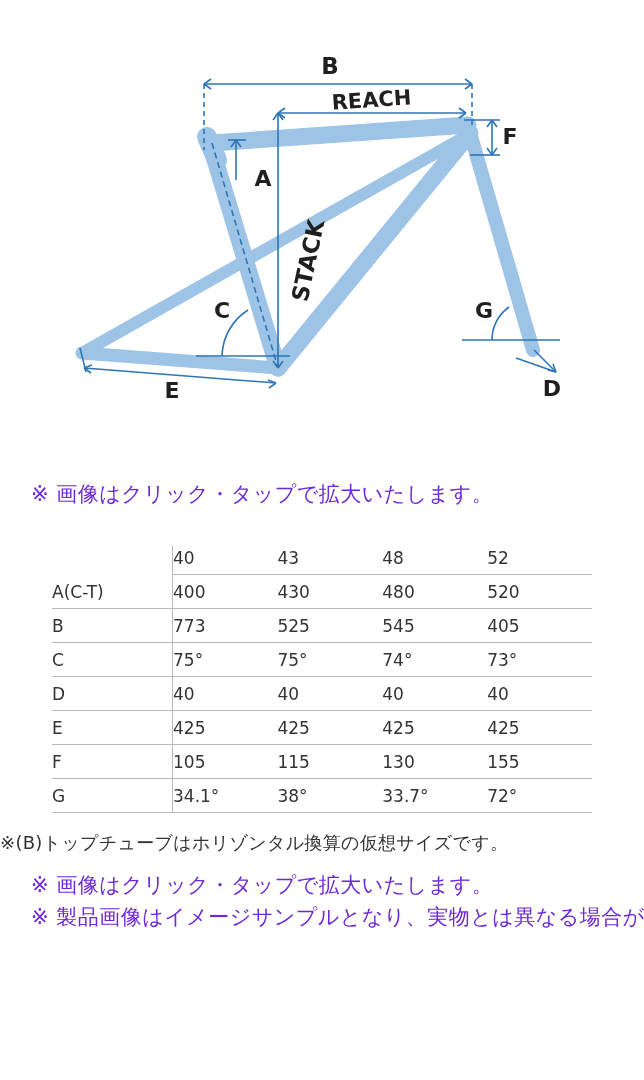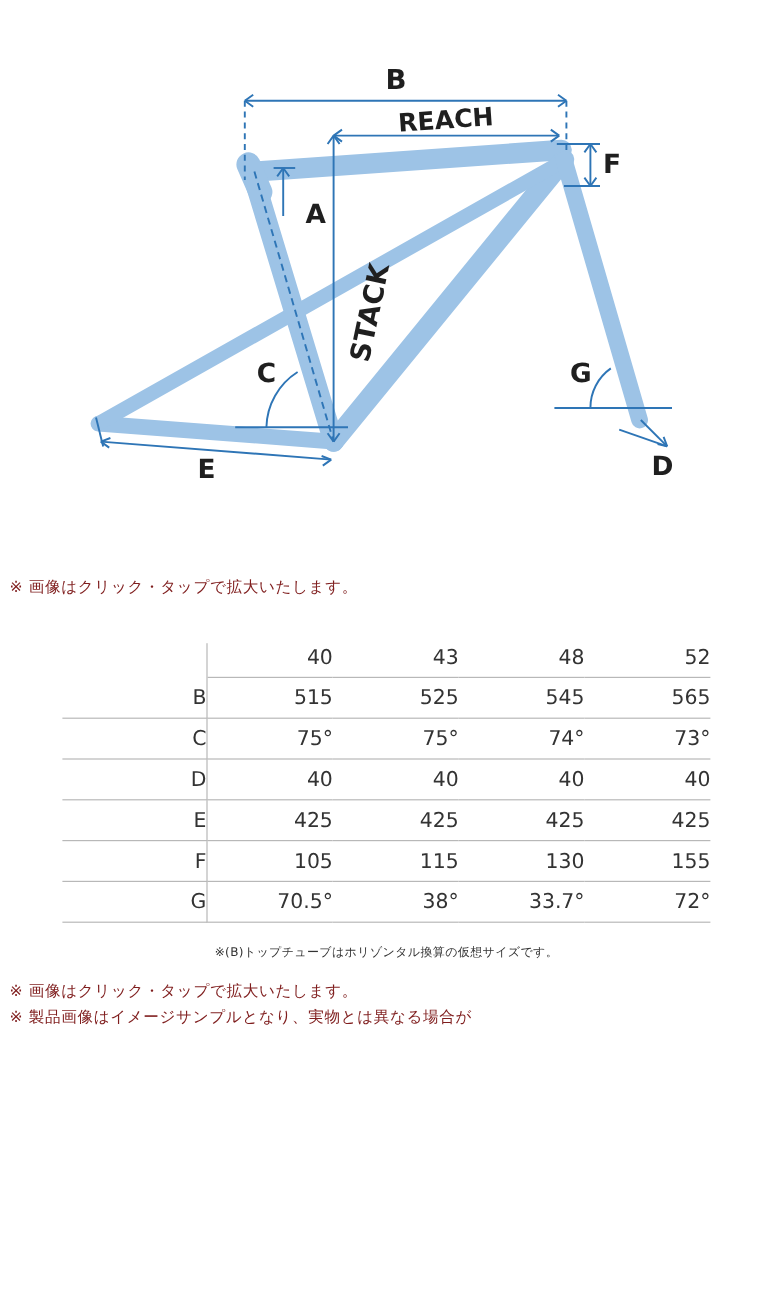--- a/index.html
+++ b/index.html
@@ -30,56 +30,55 @@
   }
   .diagram-svg {
     display: block;
     width: 644px;
     height: 450px;
   }
 
   
   .note-line {
     font-family: "DejaVu Sans", sans-serif;
-    font-size: 13px;
-    color: #7f1d1d;
-    padding: 0 0 0 8px;
+    font-size: 21px;
+    color: #6d28d9;
+    padding: 0 0 0 31px;
     letter-spacing: 0.5px;
     white-space: nowrap;
   }
   .note-1 {
     margin-top: 30px;
     margin-bottom: 38px;
   }
   .note-small {
     font-family: "DejaVu Sans", sans-serif;
-    font-size: 10px;
+    font-size: 18px;
     color: #333333;
-    text-align: center;
     margin-top: 18px;
     letter-spacing: 0.3px;
   }
   .note-2 {
     margin-top: 16px;
   }
   .note-3 {
     margin-top: 4px;
   }
 
   
   .spec-table {
     border-collapse: collapse;
     width: 540px;
     margin: 0 auto;
     table-layout: fixed;
   }
   .spec-table td, .spec-table th {
     border: 0;
     border-bottom: 1px solid #b8b8b8;
-    text-align: right;
+    text-align: left;
     font-family: "DejaVu Sans", sans-serif;
     font-size: 17px;
     color: #333333;
     padding: 7px 0 6px 0;
     font-weight: normal;
   }
   .spec-table thead td {
     border-bottom: 1px solid #b8b8b8;
     padding-top: 2px;
   }
@@ -199,25 +198,32 @@
       <tr>
         <td class="col-label corner-cell"></td>
         <td>40</td>
         <td>43</td>
         <td>48</td>
         <td>52</td>
       </tr>
     </thead>
     <tbody>
       <tr>
+        <td class="col-label">A(C-T)</td>
+        <td>400</td>
+        <td>430</td>
+        <td>480</td>
+        <td>520</td>
+      </tr>
+      <tr>
         <td class="col-label">B</td>
-        <td>515</td>
+        <td>773</td>
         <td>525</td>
         <td>545</td>
-        <td>565</td>
+        <td>405</td>
       </tr>
       <tr>
         <td class="col-label">C</td>
         <td class="deg">75°</td>
         <td class="deg">75°</td>
         <td class="deg">74°</td>
         <td class="deg">73°</td>
       </tr>
       <tr>
         <td class="col-label">D</td>
@@ -235,21 +241,21 @@
       </tr>
       <tr>
         <td class="col-label">F</td>
         <td>105</td>
         <td>115</td>
         <td>130</td>
         <td>155</td>
       </tr>
       <tr>
         <td class="col-label">G</td>
-        <td class="deg">70.5°</td>
+        <td class="deg">34.1°</td>
         <td class="deg">38°</td>
         <td class="deg">33.7°</td>
         <td class="deg">72°</td>
       </tr>
     </tbody>
   </table>
 
   <div class="note-small">※(B)トップチューブはホリゾンタル換算の仮想サイズです。</div>
   <div class="note-line note-2">※ 画像はクリック・タップで拡大いたします。</div>
   <div class="note-line note-3">※ 製品画像はイメージサンプルとなり、実物とは異なる場合が</div>

